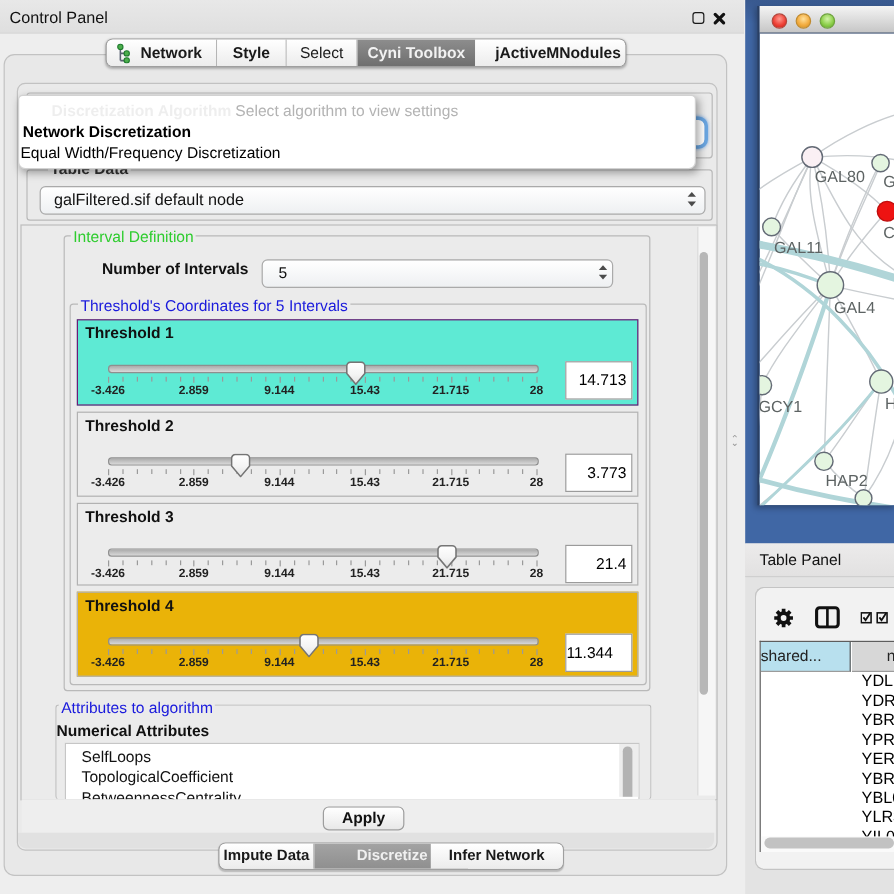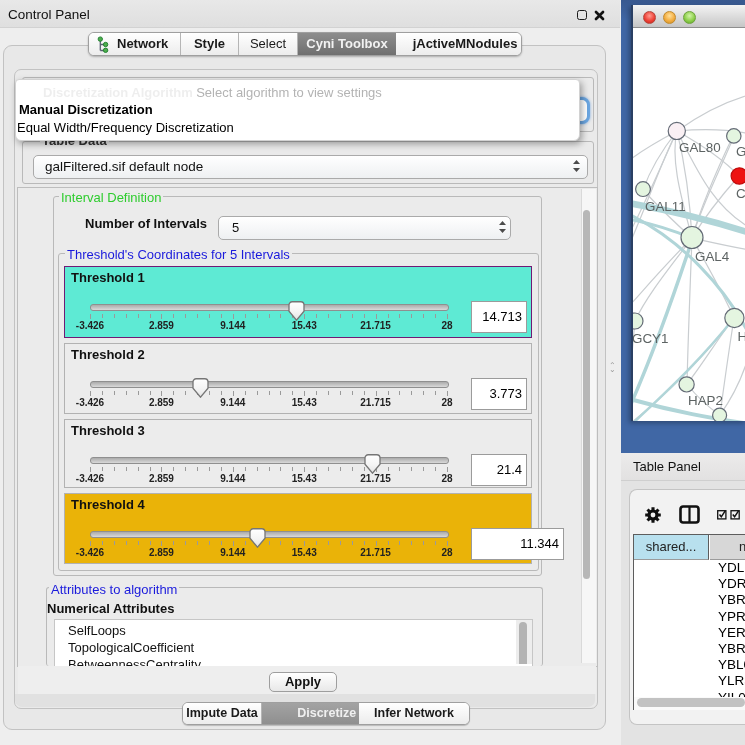--- a/index.html
+++ b/index.html
@@ -277,21 +277,21 @@
         <svg class="abs" style="left:184.3px;top:34px;" width="17" height="20" viewBox="0 0 17 20">
           <defs>
             <linearGradient id="thg3" x1="0" y1="0" x2="0" y2="1">
               <stop offset="0" stop-color="#ffffff"></stop>
               <stop offset="0.55" stop-color="#f4f4f4"></stop>
               <stop offset="1" stop-color="#e2e2e2"></stop>
             </linearGradient>
           </defs>
           <path d="M4.2 0.75 h8.6 a3.2 3.2 0 0 1 3.2 3.2 v6.3 L8.5 19.2 L1 10.25 v-6.3 A3.2 3.2 0 0 1 4.2 0.75 z" fill="url(#thg3)" stroke="#757575" stroke-width="1.3"></path>
         </svg>
-        <div class="abs" style="left:406px;top:34px;width:54px;height:30px;background:#fff;border:1px solid #9b9b9b;font-size:13px;color:#000;text-align:right;line-height:30px;padding-left:37px;"><span style="padding-right:4px;">11.344</span></div>
+        <div class="abs" style="left:406px;top:34px;width:54px;height:30px;background:#fff;border:1px solid #9b9b9b;font-size:13px;color:#000;text-align:left;line-height:30px;"><span style="padding-right:4px;">11.344</span></div>
       </div>
     </div>
 
   <div class="abs" style="left:46px;top:587px;width:495px;height:78px;border:1px solid #b9b9b9;border-radius:3px;border-bottom:none;"></div>
   <div class="grouptitle" style="left:49px;top:582px;color:#1a1adc;background:#ebebeb;">Attributes to algorithm</div>
   <div class="abs" style="left:47px;top:601px;font-size:13px;font-weight:bold;color:#111;">Numerical Attributes</div>
   <div class="abs" style="left:54px;top:619px;width:477px;height:46px;background:#fff;border:1px solid #c6c6c6;font-size:13px;color:#111;">
     <div style="padding:2px 0 0 13px;line-height:17px;">SelfLoops<br>TopologicalCoefficient<br>BetweennessCentrality</div>
     <div class="abs" style="left:461px;top:0;width:16px;height:44px;background:#ededed;"></div>
       <div class="abs" style="left:464px;top:2px;width:8px;height:42px;background:#b3b3b3;border-radius:4px 4px 0 0;"></div>
@@ -303,21 +303,21 @@
 
   <div class="abs" style="left:182px;top:702px;width:286px;height:21px;background:#fdfdfd;border:1px solid #9f9f9f;border-radius:6px;box-shadow:0 1px 1px rgba(0,0,0,0.2);overflow:hidden;font-size:12.5px;">
     <div class="abs" style="left:0;top:0;width:78px;height:21px;background:linear-gradient(#ffffff,#ececec);border-right:1px solid #b5b5b5;text-align:center;line-height:20px;color:#1a1a1a;font-weight:bold;">Impute Data</div>
     <div class="abs" style="left:79px;top:0;width:96px;height:21px;background:linear-gradient(#a3a3a3,#8f8f8f);text-align:center;line-height:20px;color:#f0f0f0;font-weight:bold;padding-left:32px;">Discretize Data</div>
     <div class="abs" style="left:176px;top:0;width:110px;height:21px;background:linear-gradient(#ffffff,#ececec);text-align:center;line-height:20px;color:#1a1a1a;font-weight:bold;">Infer Network</div>
   </div>
 
   <div class="abs" style="left:15px;top:79px;width:563px;height:60px;background:#fff;border:1px solid #d2d2d2;border-radius:4px 4px 6px 6px;box-shadow:2px 3px 7px rgba(0,0,0,0.35);">
     <div class="abs" style="left:27px;top:5px;font-size:13px;font-weight:bold;color:rgba(120,120,120,0.13);">Discretization Algorithm</div>
     <div class="abs" style="left:0;top:5px;width:546px;text-align:center;font-size:13px;color:#b3b3b3;">Select algorithm to view settings</div>
-    <div class="abs" style="left:3px;top:22px;font-size:13px;font-weight:bold;color:#000;">Manual Discretization</div>
+    <div class="abs" style="left:3px;top:22px;font-size:13px;font-weight:bold;color:#000;">Network Discretization</div>
     <div class="abs" style="left:1px;top:40px;font-size:13px;color:#000;">Equal Width/Frequency Discretization</div>
   </div>
 
   <div class="abs" style="left:609px;top:364px;width:6px;height:9px;color:#9a9a9a;font-size:8px;line-height:4px;">⌃<br>⌄</div>
 
   <div class="abs" style="left:621px;top:0;width:124px;height:453px;background:linear-gradient(#39598f,#4067a5 20px);"></div>
 
   <div class="abs" style="left:631px;top:5px;width:114px;height:416px;border-left:2px solid #2a3f63;box-shadow:-2px 2px 5px rgba(0,0,0,0.3);">
     <div class="abs" style="left:0;top:0;width:114px;height:22px;background:linear-gradient(#f4f4f4,#c6c6c6);border-bottom:1px solid #8e8e8e;">
       <div class="abs" style="left:10px;top:6px;width:11px;height:11px;border-radius:50%;background:radial-gradient(circle at 50% 35%,#ff9a90,#ee4338 55%,#c61d12);border:1px solid #b2463c;"></div>
@@ -409,21 +409,21 @@
       <svg class="abs" style="left:87px;top:20px;" width="24" height="10" viewBox="0 0 24 10">
         <g fill="none" stroke="#111" stroke-width="1.3">
           <rect x="0.7" y="0.7" width="8.2" height="8.2"></rect>
           <rect x="14" y="0.7" width="8.2" height="8.2"></rect>
           <path d="M2.5 4.5 L4.3 6.8 L8.2 0.8" stroke-width="1.5"></path>
           <path d="M15.8 4.5 L17.6 6.8 L21.5 0.8" stroke-width="1.5"></path>
         </g>
       </svg>
 
       <div class="abs" style="left:3px;top:44px;width:113px;height:175px;background:#fff;border-left:1.5px solid #5d5d5d;border-top:1.5px solid #5d5d5d;overflow:hidden;">
-        <div class="abs" style="left:0;top:0;width:74px;height:24px;background:#b8e0ee;border-right:1.5px solid #5d5d5d;border-bottom:1px solid #9b9b9b;text-align:center;line-height:24px;font-size:13px;color:#222;">shared...</div>
+        <div class="abs" style="left:0;top:0;width:74px;height:24px;background:#b8e0ee;border-right:1.5px solid #5d5d5d;border-bottom:1px solid #9b9b9b;line-height:24px;font-size:13px;color:#222;">shared...</div>
         <div class="abs" style="left:76px;top:0;width:40px;height:24px;background:#d7d7d7;border-bottom:1px solid #9b9b9b;font-size:13px;line-height:24px;color:#222;padding-left:29px;">n</div>
         <div class="abs" style="left:84px;top:25px;width:40px;font-size:13.5px;line-height:16.2px;color:#000;">
           YDL1<br>YDR2<br>YBR0<br>YPR1<br>YER0<br>YBR0<br>YBL0<br>YLR3<br>YIL0
         </div>
         <div class="abs" style="left:0px;top:162px;width:113px;height:13px;background:#fafafa;"></div>
         <div class="abs" style="left:3px;top:163px;width:108px;height:8.5px;background:#c2c2c2;border-radius:5px;"></div>
       </div>
     </div>
   </div>
 

